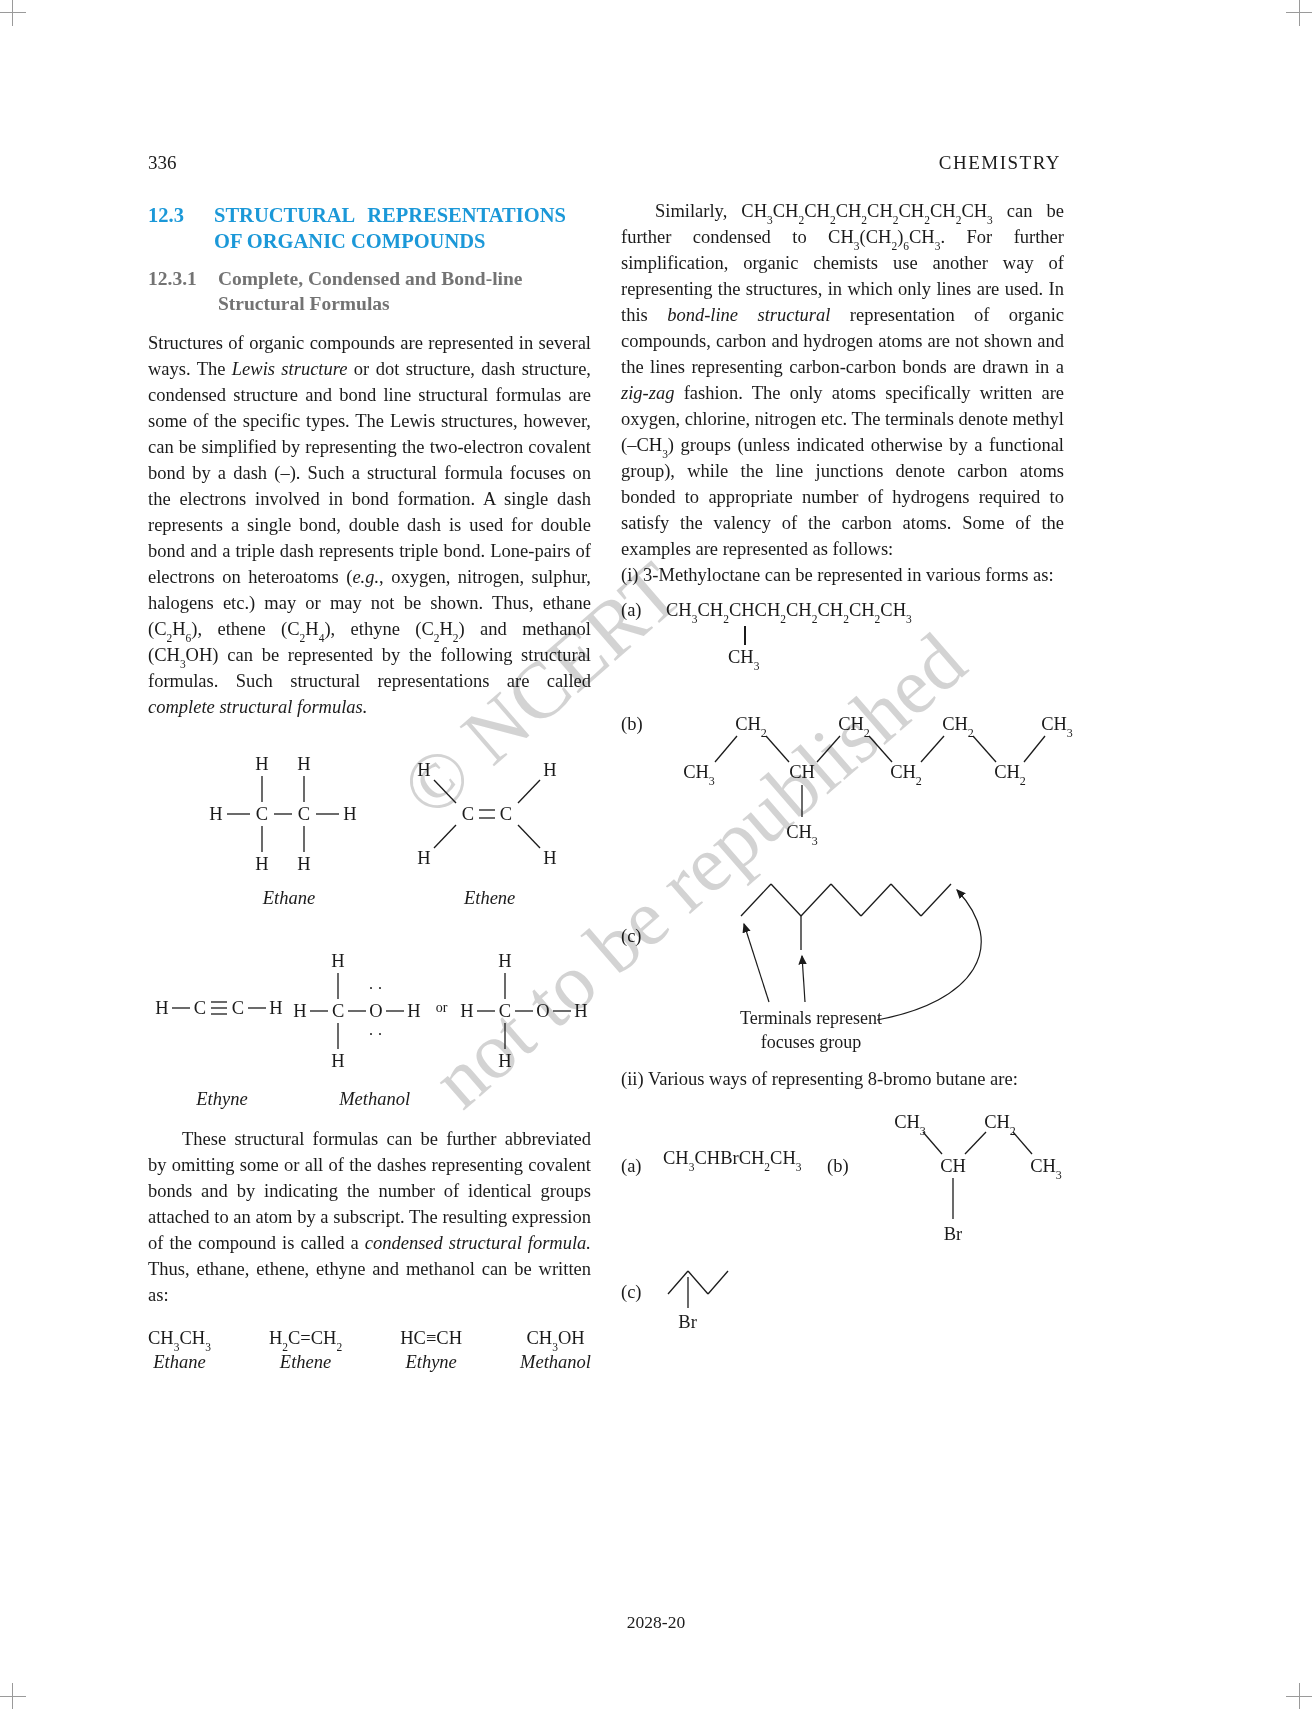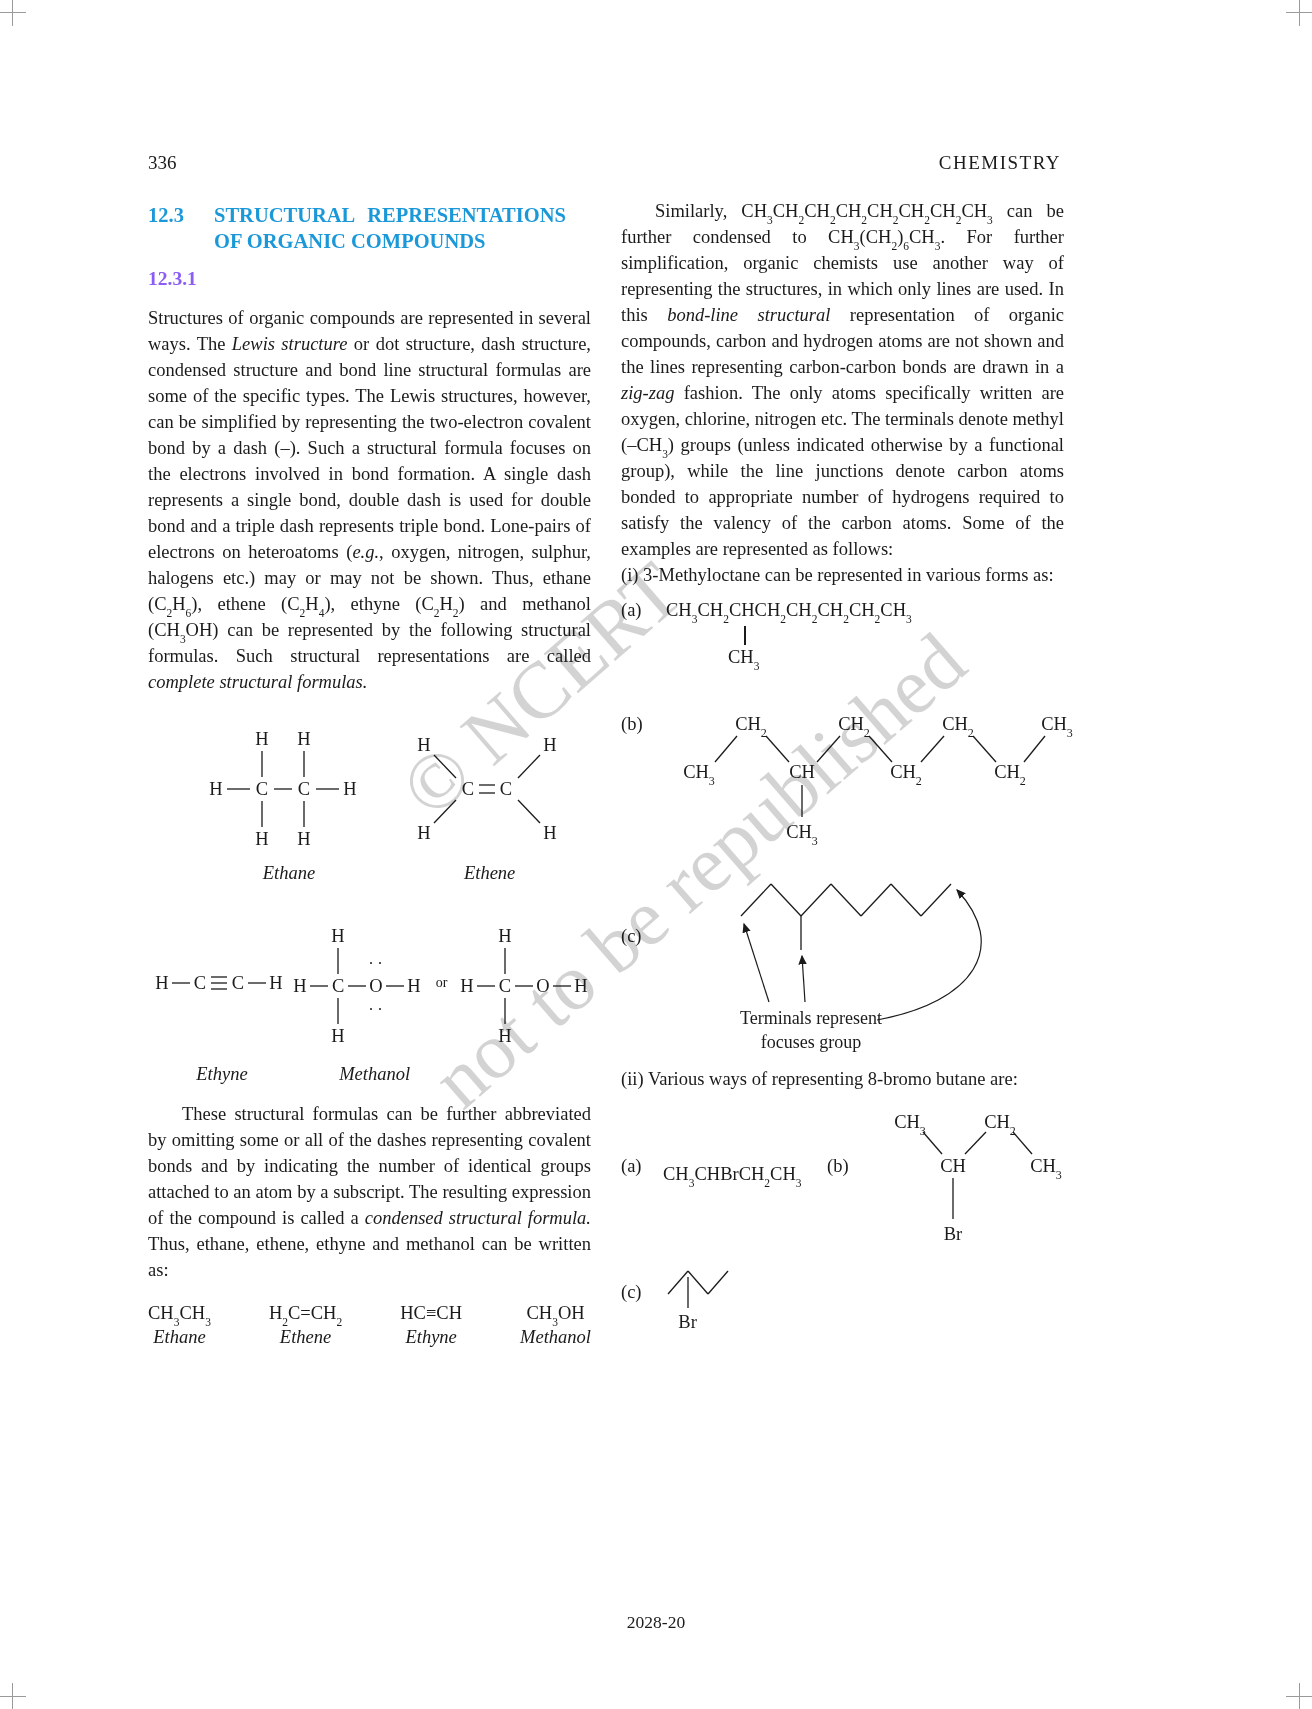--- a/index.html
+++ b/index.html
@@ -15,21 +15,21 @@
   .col-right{position:absolute;left:621px;top:198px;width:443px;}
 
   p.body{font-size:18.5px;line-height:26px;text-align:justify;margin:0;}
   .indent{text-indent:34px;}
   .it{font-style:italic;}
   sub{font-size:0.62em;line-height:0;position:relative;top:0.22em;}
 
   .h1{color:#1b98d8;font-weight:bold;font-size:20.5px;line-height:26px;display:flex;gap:20px;margin:4px 0 12px 0;}
   .h1 .hnum{flex:0 0 46px;}
   .h1 .wsp{word-spacing:8px;}
-  .h2{color:#8b5cf6;font-weight:bold;font-size:19.5px;line-height:25px;display:flex;gap:10px;margin:2px 0 14px 0;}
+  .h2{color:#737373;font-weight:bold;font-size:19.5px;line-height:25px;display:flex;gap:10px;margin:2px 0 14px 0;}
   .h2 .hnum{flex:0 0 60px;}
 
   .figrow{display:flex;}
   .fig1{margin:16px 0 0 56px;gap:26px;}
   .fig1labels{margin-left:56px;margin-top:2px;}
   .fig1labels .flab1{display:inline-block;width:170px;text-align:center;}
   .fig1labels .flab2{display:inline-block;width:170px;text-align:center;margin-left:26px;}
   .fig2{margin-top:14px;margin-left:4px;gap:8px;align-items:center;}
   .orword{font-size:14px;display:inline-block;width:20px;text-align:center;}
   .fig2labels{margin-left:4px;margin-top:-4px;}
@@ -59,21 +59,21 @@
   .branchgroup{position:absolute;left:107px;top:47px;}
 
   .b1{margin-top:8px;}
   .b1label{left:0;top:24px;}
   .c1{margin-top:6px;}
   .c1label{left:0;top:72px;}
   .caption{position:absolute;left:78px;top:152px;width:224px;text-align:center;font-size:18px;line-height:24px;}
 
   .a2row{position:relative;height:152px;margin-top:10px;font-size:18.5px;}
   .a2row .a2a{position:absolute;left:0;top:54px;}
-  .a2formula{position:absolute;left:42px;top:62px;text-align:center;}
+  .a2formula{position:absolute;left:42px;top:46px;text-align:center;}
   .a2row .a2b{position:absolute;left:206px;top:54px;}
 
   .c2row{display:flex;margin-top:2px;gap:14px;font-size:18.5px;}
   .c2row .ilabel{margin-top:26px;}
 
   .watermark{position:absolute;left:120px;top:540px;width:1000px;transform:rotate(-41deg);text-align:center;
     color:rgba(150,150,150,0.42);font-size:80px;line-height:3.0;pointer-events:none;white-space:nowrap;}
 
   .footer{position:absolute;left:0;width:1312px;top:1612px;text-align:center;font-size:17.5px;}
 </style>
@@ -106,20 +106,24 @@
     <div class="h1">
       <span class="hnum">12.3</span>
       <span class="htxt">
         <span class="wsp">STRUCTURAL REPRESENTATIONS</span><br>
         <span>OF ORGANIC COMPOUNDS</span>
       </span>
     </div>
 
     <div class="h2">
       <span class="hnum">12.3.1</span>
+      <span class="htxt">
+        <span>Complete, Condensed and Bond-line</span><br>
+        <span>Structural Formulas</span>
+      </span>
     </div>
 
     <p class="body"><span>Structures of organic compounds are represented in several ways. The </span><span class="it">Lewis structure</span><span> or dot structure, dash structure, condensed structure and bond line structural formulas are some of the specific types. The Lewis structures, however, can be simplified by representing the two-electron covalent bond by a dash (–). Such a structural formula focuses on the electrons involved in bond formation. A single dash represents a single bond, double dash is used for double bond and a triple dash represents triple bond. Lone-pairs of electrons on heteroatoms (</span><span class="it">e.g.</span><span>, oxygen, nitrogen, sulphur, halogens etc.) may or may not be shown. Thus, ethane (C</span><sub>2</sub><span>H</span><sub>6</sub><span>), ethene (C</span><sub>2</sub><span>H</span><sub>4</sub><span>), ethyne (C</span><sub>2</sub><span>H</span><sub>2</sub><span>) and methanol (CH</span><sub>3</sub><span>OH) can be represented by the following structural formulas. Such structural representations are called </span><span class="it">complete structural formulas.</span></p>
 
     <div class="figrow fig1">
       <div class="diagram" style="width: 170px; height: 150px;">
           <svg width="170" height="150">
             <defs>
               <marker id="ethane-arw" markerWidth="9" markerHeight="8" refX="7" refY="3.5" orient="auto">
                 <path d="M0,0 L8,3.5 L0,7 Z" style="fill:#1b1b1b;stroke:none"></path>

